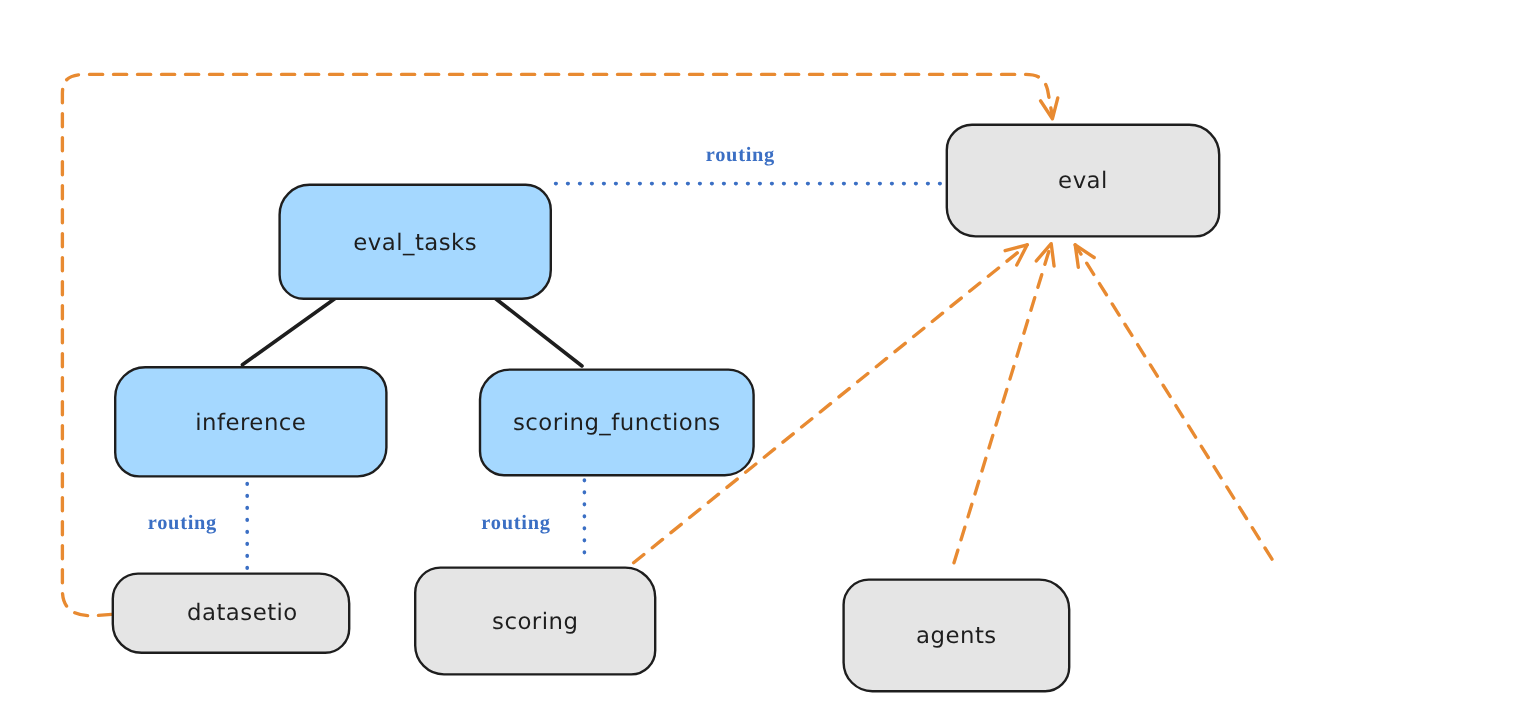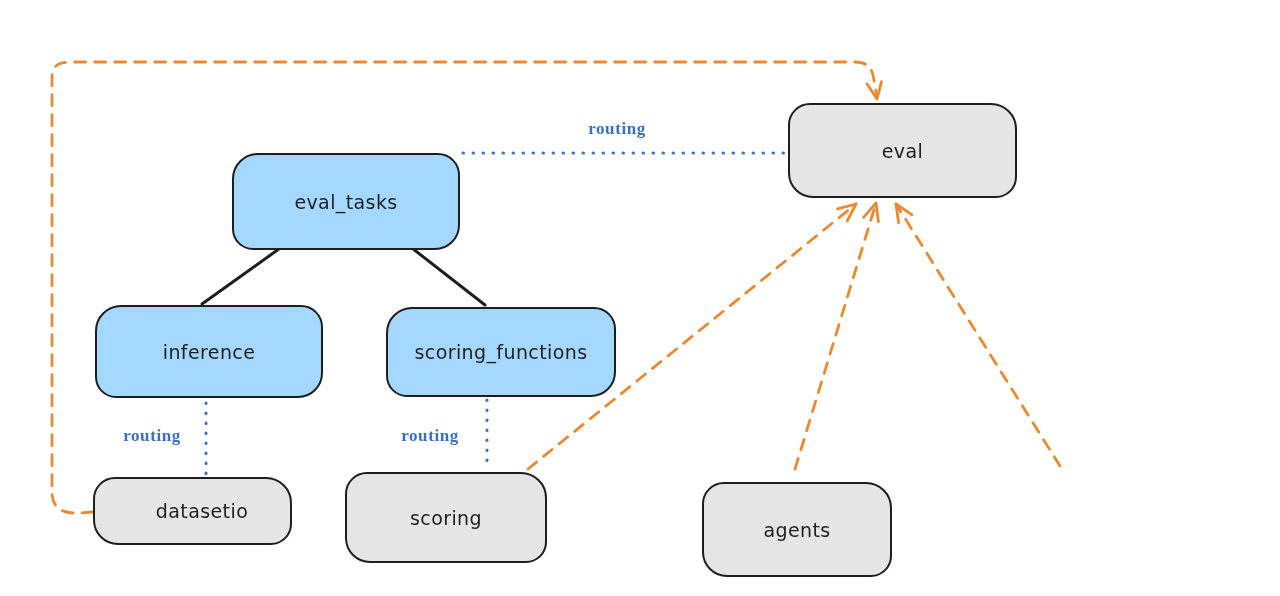--- a/index.html
+++ b/index.html
@@ -106,21 +106,21 @@
   </div>
 
   <div class="node green" style="left:788px; top:103px; width:229px; height:95px;">
     <span>eval</span>
   </div>
 
   <div class="node blue" style="left:95px; top:305px; width:228px; height:93px;">
     <span>inference</span>
   </div>
 
-  <div class="node blue" style="left:386px; top:307px; width:230px; height:90px;">
+  <div class="node blue" style="left:399px; top:307px; width:230px; height:90px;">
     <span>scoring_functions</span>
   </div>
 
   <div class="node green" style="left:93px; top:477px; width:199px; height:68px;padding-left:19px;">
     <span>datasetio</span>
   </div>
 
   <div class="node green" style="left:345px; top:472px; width:202px; height:91px;">
     <span>scoring</span>
   </div>

